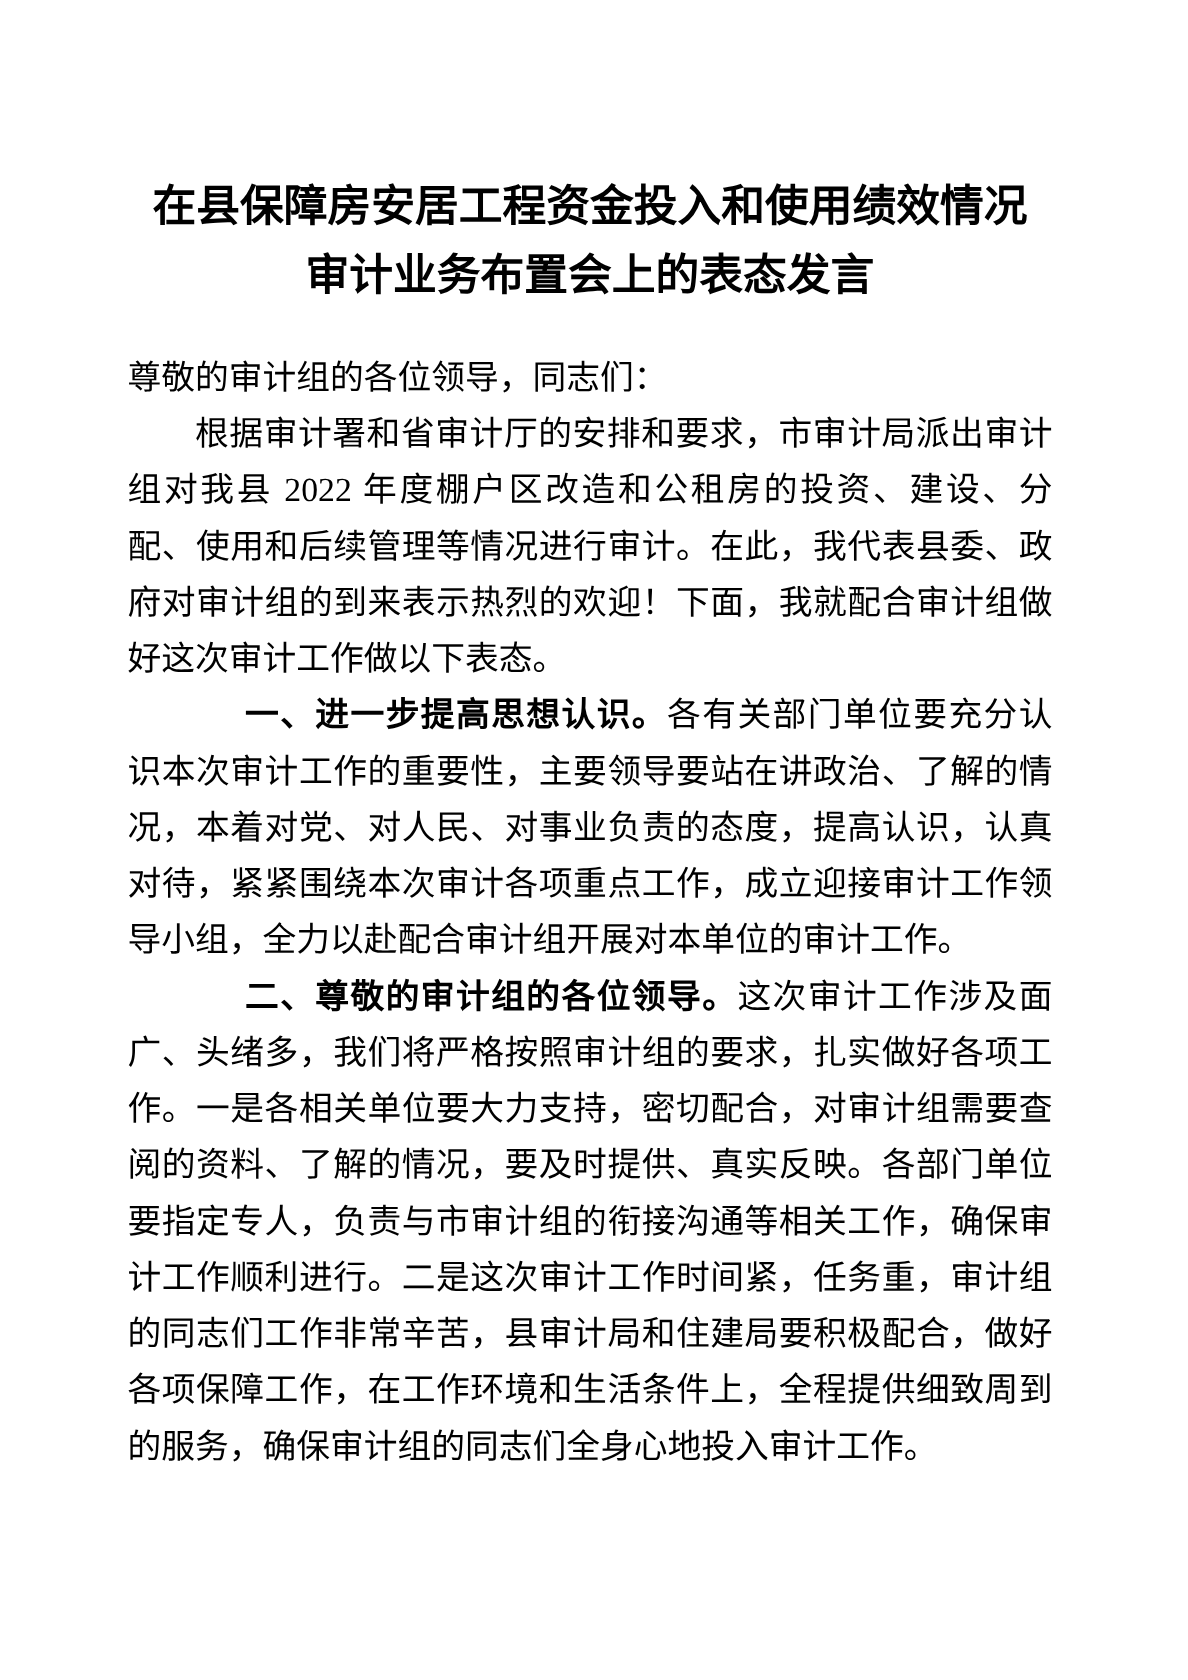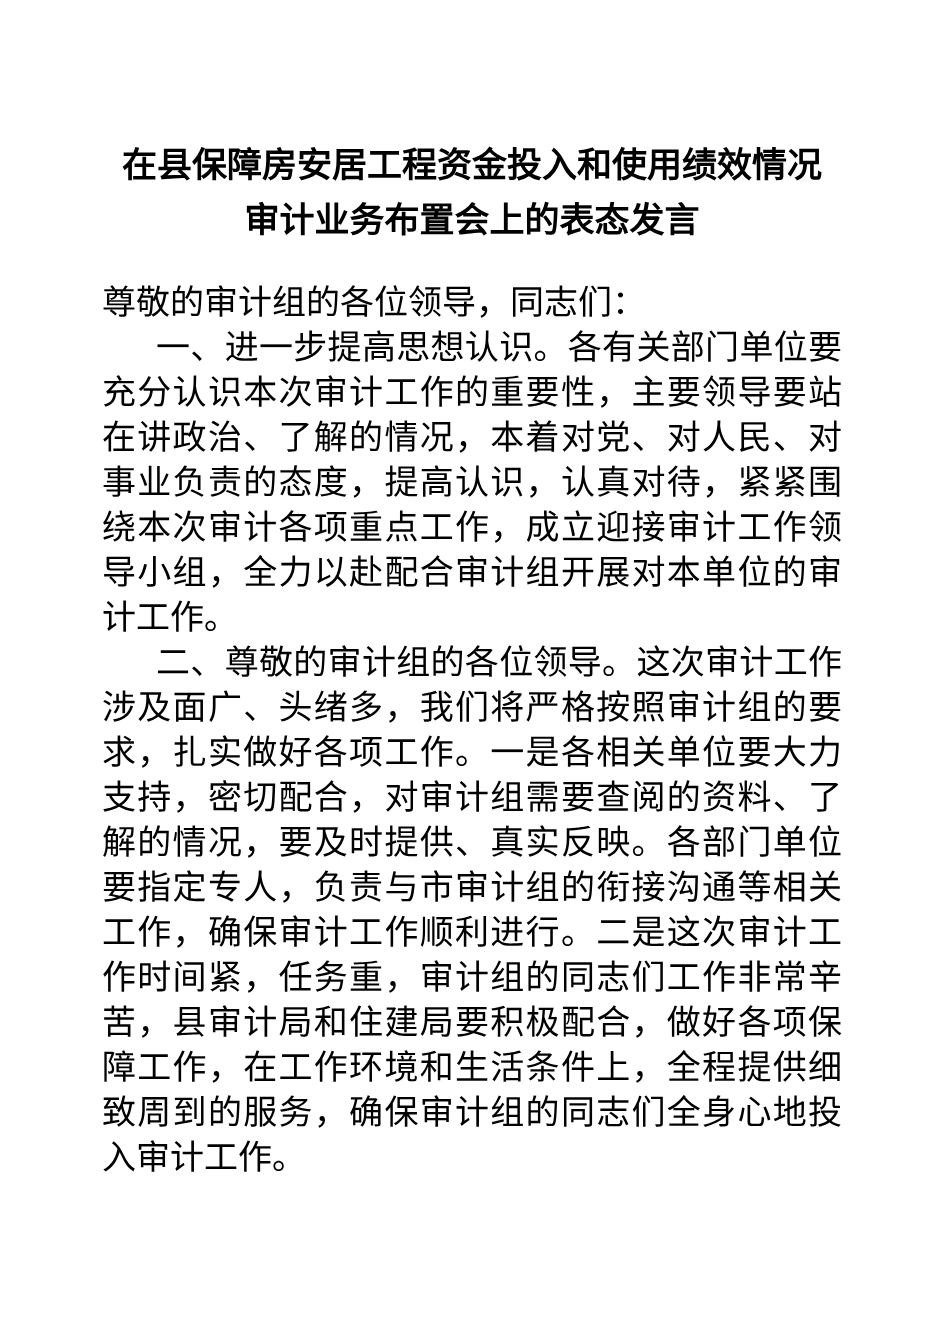--- a/index.html
+++ b/index.html
@@ -23,46 +23,48 @@
     padding: 0 14px;
     font-family: "Liberation Serif", "DejaVu Serif", serif;
     font-weight: 700;
     font-size: 35px;
     line-height: 55px;
     text-align: center;
     letter-spacing: 0;
   }
   .doc-body {
     font-family: "Liberation Serif", "DejaVu Serif", serif;
-    font-size: 34px;
+    font-size: 27px;
     line-height: 45px;
     text-align: justify;
   }
   .doc-body p {
     margin: 0;
   }
   .para-indent {
     text-indent: 54px;
   }
   .section-lead {
     font-family: "Liberation Sans", "DejaVu Sans", sans-serif;
-    font-weight: 400;
+    font-weight: 700;
+    margin-left: 40px;
   }
 </style>
 </head>
 <body>
 
 <div class="page">
 
   <h1 class="doc-title">在县保障房安居工程资金投入和使用绩效情况审计业务布置会上的表态发言</h1>
 
   <div class="doc-body">
 
     <p>尊敬的审计组的各位领导，同志们：</p>
 
+    <p class="para-indent"><span>根据审计署和省审计厅的安排和要求，市审计局派出审计组对我县 2022 年度棚户区改造和公租房的投资、建设、分配、使用和后续管理等情况进行审计。在此，我代表县委、政府对审计组的到来表示热烈的欢迎！下面，我就配合审计组做好这次审计工作做以下表态。</span></p>
 
     <p class="para-indent"><span class="section-lead">一、进一步提高思想认识。</span><span>各有关部门单位要充分认识本次审计工作的重要性，主要领导要站在讲政治、了解的情况，本着对党、对人民、对事业负责的态度，提高认识，认真对待，紧紧围绕本次审计各项重点工作，成立迎接审计工作领导小组，全力以赴配合审计组开展对本单位的审计工作。</span></p>
 
     <p class="para-indent"><span class="section-lead">二、尊敬的审计组的各位领导。</span><span>这次审计工作涉及面广、头绪多，我们将严格按照审计组的要求，扎实做好各项工作。一是各相关单位要大力支持，密切配合，对审计组需要查阅的资料、了解的情况，要及时提供、真实反映。各部门单位要指定专人，负责与市审计组的衔接沟通等相关工作，确保审计工作顺利进行。二是这次审计工作时间紧，任务重，审计组的同志们工作非常辛苦，县审计局和住建局要积极配合，做好各项保障工作，在工作环境和生活条件上，全程提供细致周到的服务，确保审计组的同志们全身心地投入审计工作。</span></p>
 
   </div>
 
 </div>
 
 </body></html>

